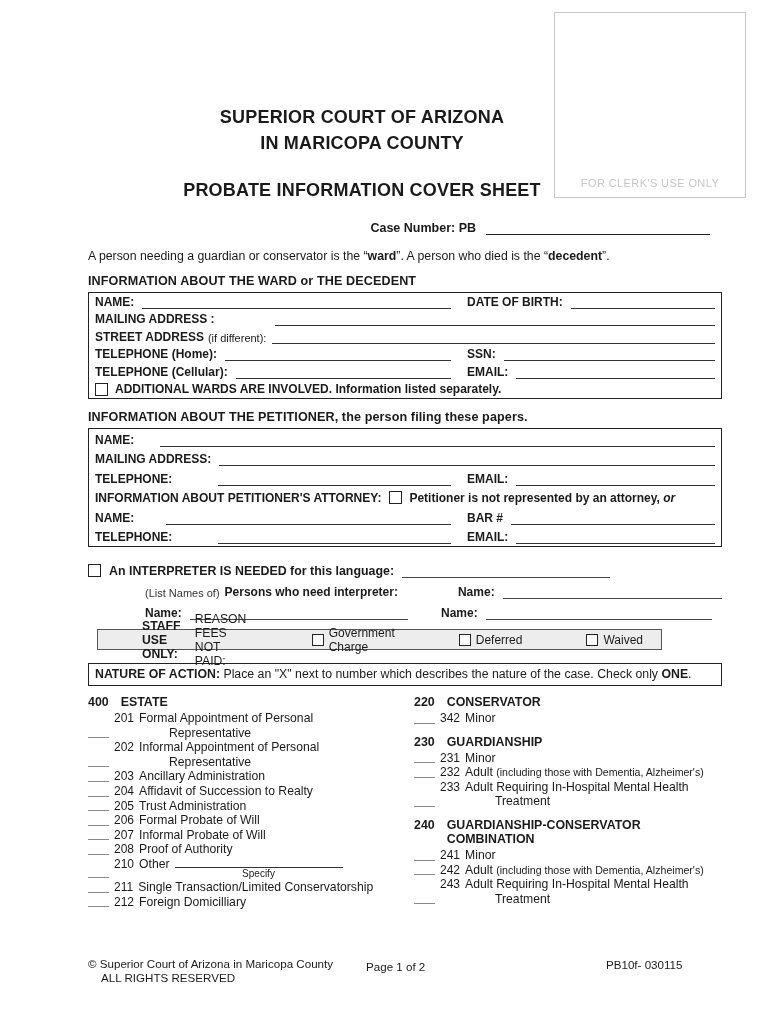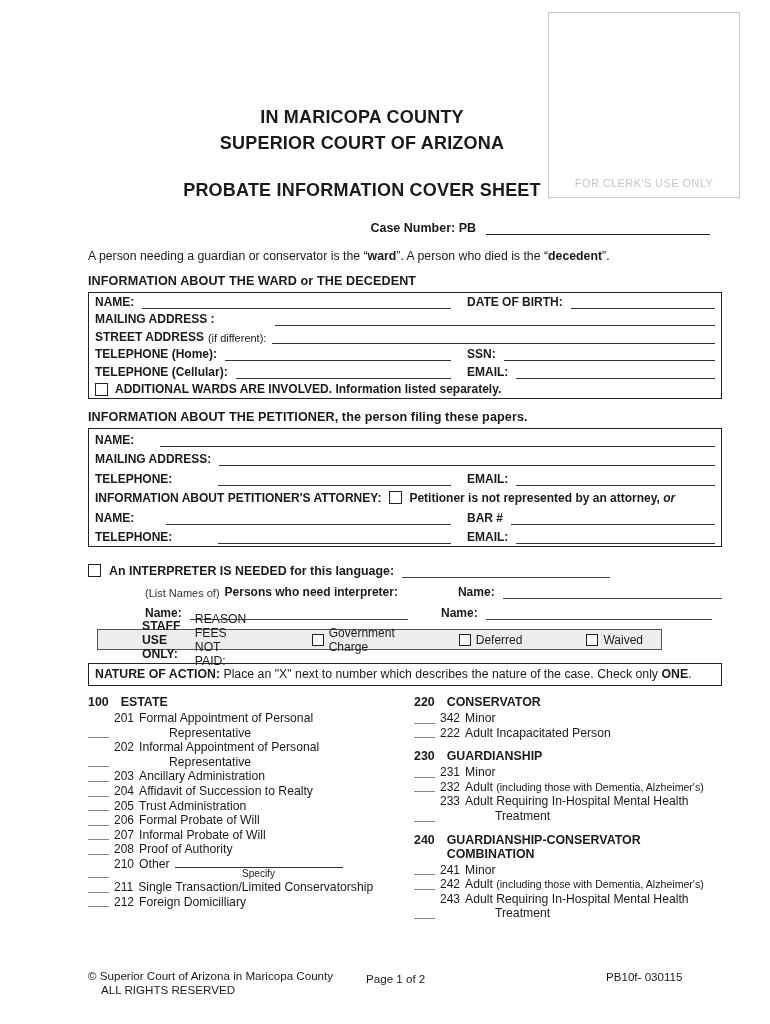--- a/index.html
+++ b/index.html
@@ -9,21 +9,21 @@
     font-family:"Liberation Sans","DejaVu Sans",sans-serif;
     color:#1a1a1a;
     font-size:12px;
     position:relative;
     overflow:hidden;
     -webkit-font-smoothing:antialiased;
   }
   .page{position:relative;width:770px;height:1024px;}
   
   .clerk-box{
-    position:absolute;top:12px;right:30px;width:190px;height:184px;
+    position:absolute;top:12px;right:24px;width:190px;height:184px;
     border:1px solid #c9c9c9;
     display:flex;align-items:flex-end;justify-content:center;
   }
   .clerk-box span{color:#c6c6c6;font-size:11px;letter-spacing:.4px;padding-bottom:8px;}
   
   .content{position:absolute;left:88px;top:0;width:634px;}
   .titles{margin-top:104px;width:548px;text-align:center;}
   .court-title{font-weight:bold;font-size:18px;line-height:26px;letter-spacing:.2px;}
   .form-title{font-weight:bold;font-size:18px;margin-top:24px;letter-spacing:.2px;}
   
@@ -99,22 +99,22 @@
 
 <div class="page">
 
   <div class="clerk-box">
     <span>FOR CLERK'S USE ONLY</span>
   </div>
 
   <div class="content">
 
     <div class="titles">
+      <div class="court-title">SUPERIOR COURT OF ARIZONA</div>
       <div class="court-title">IN MARICOPA COUNTY</div>
-      <div class="court-title">SUPERIOR COURT OF ARIZONA</div>
       <div class="form-title">PROBATE INFORMATION COVER SHEET</div>
     </div>
 
     <div class="case-row">
       <span class="lbl">Case Number: PB</span>
       <span class="case-line"></span>
     </div>
 
     <div class="intro"><span>A person needing a guardian or conservator is the “</span><b>ward</b><span>”.  A person who died is the “</span><b>decedent</b><span>”.</span></div>
 
@@ -256,21 +256,21 @@
         <span>Waived</span>
       </span>
     </div>
 
     <div class="noa-head"><span class="b">NATURE OF ACTION:</span> <span>Place an "X" next to number which describes the nature of the case.  Check only </span><span class="b">ONE</span><span>.</span></div>
 
     <div class="noa-cols">
 
       <div class="noa-left">
         <div class="noa-group" style="margin-top:4px;">
-          <span class="gnum">100</span>
+          <span class="gnum">400</span>
           <span>ESTATE</span>
         </div>
 
         <div class="noa-item">
           <span class="blank"></span>
           <span class="inum">201</span>
           <span class="itxt"><span>Formal Appointment of Personal</span><div class="line2">Representative</div></span>
         </div>
         <div class="noa-item">
           <span class="blank"></span>
@@ -331,25 +331,20 @@
       <div class="noa-right">
         <div class="noa-group" style="margin-top:4px;">
           <span class="gnum">220</span>
           <span>CONSERVATOR</span>
         </div>
         <div class="noa-item">
           <span class="blank"></span>
           <span class="inum">342</span>
           <span class="itxt">Minor</span>
         </div>
-        <div class="noa-item">
-          <span class="blank"></span>
-          <span class="inum">222</span>
-          <span class="itxt">Adult Incapacitated Person</span>
-        </div>
 
         <div class="noa-group">
           <span class="gnum">230</span>
           <span>GUARDIANSHIP</span>
         </div>
         <div class="noa-item">
           <span class="blank"></span>
           <span class="inum">231</span>
           <span class="itxt">Minor</span>
         </div>

